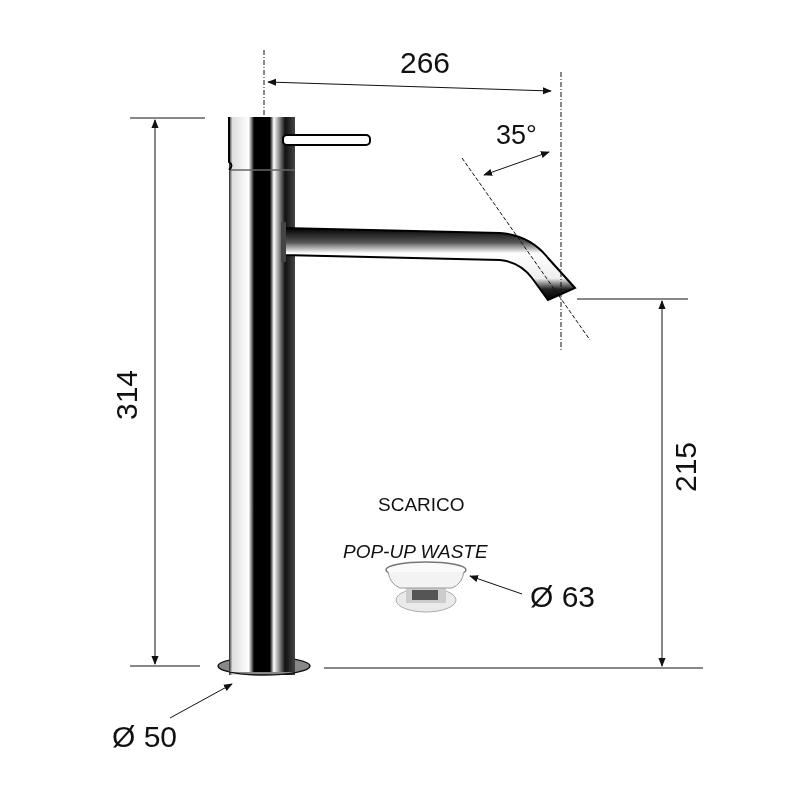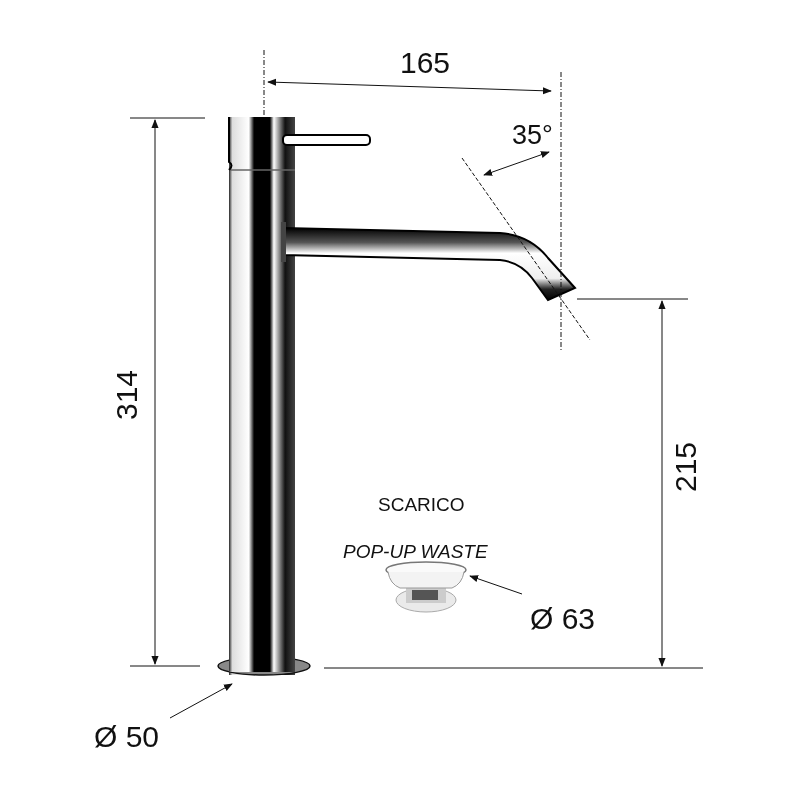--- a/index.html
+++ b/index.html
@@ -83,21 +83,21 @@
 
   <g>
     <ellipse cx="426" cy="600" rx="30" ry="12" fill="#eaeaea" stroke="#aaa"></ellipse>
     <rect x="406" y="585" width="40" height="18" fill="#ccc"></rect>
     <rect x="412" y="590" width="26" height="10" fill="#555"></rect>
     <ellipse cx="426" cy="570" rx="40" ry="8" fill="#fafafa" stroke="#777" stroke-width="1.5"></ellipse>
     <path d="M388,572 Q390,584 400,588 L452,588 Q462,584 464,572" fill="#f3f3f3" stroke="#999"></path>
   </g>
 </svg>
 
-<div class="label dim" style="left:400px; top:48px;">165</div>
-<div class="label dim" style="left:512px; top:122px; font-size:27px;">35°</div>
+<div class="label dim" style="left:400px; top:48px;">266</div>
+<div class="label dim" style="left:496px; top:122px; font-size:27px;">35°</div>
 <div class="label dim vert" style="left:112px; top:420px;">314</div>
 <div class="label dim vert" style="left:671px; top:492px;">215</div>
-<div class="label dim" style="left:94px; top:722px;">Ø 50</div>
-<div class="label dim" style="left:530px; top:604px;">Ø 63</div>
+<div class="label dim" style="left:112px; top:722px;">Ø 50</div>
+<div class="label dim" style="left:530px; top:582px;">Ø 63</div>
 
 <div class="label cap" style="left:378px; top:487px;margin-top:8px;">SCARICO</div>
 <div class="label cap cap-it" style="left:343px; top:514px;margin-top:28px;">POP-UP WASTE</div>
 
 </body></html>

